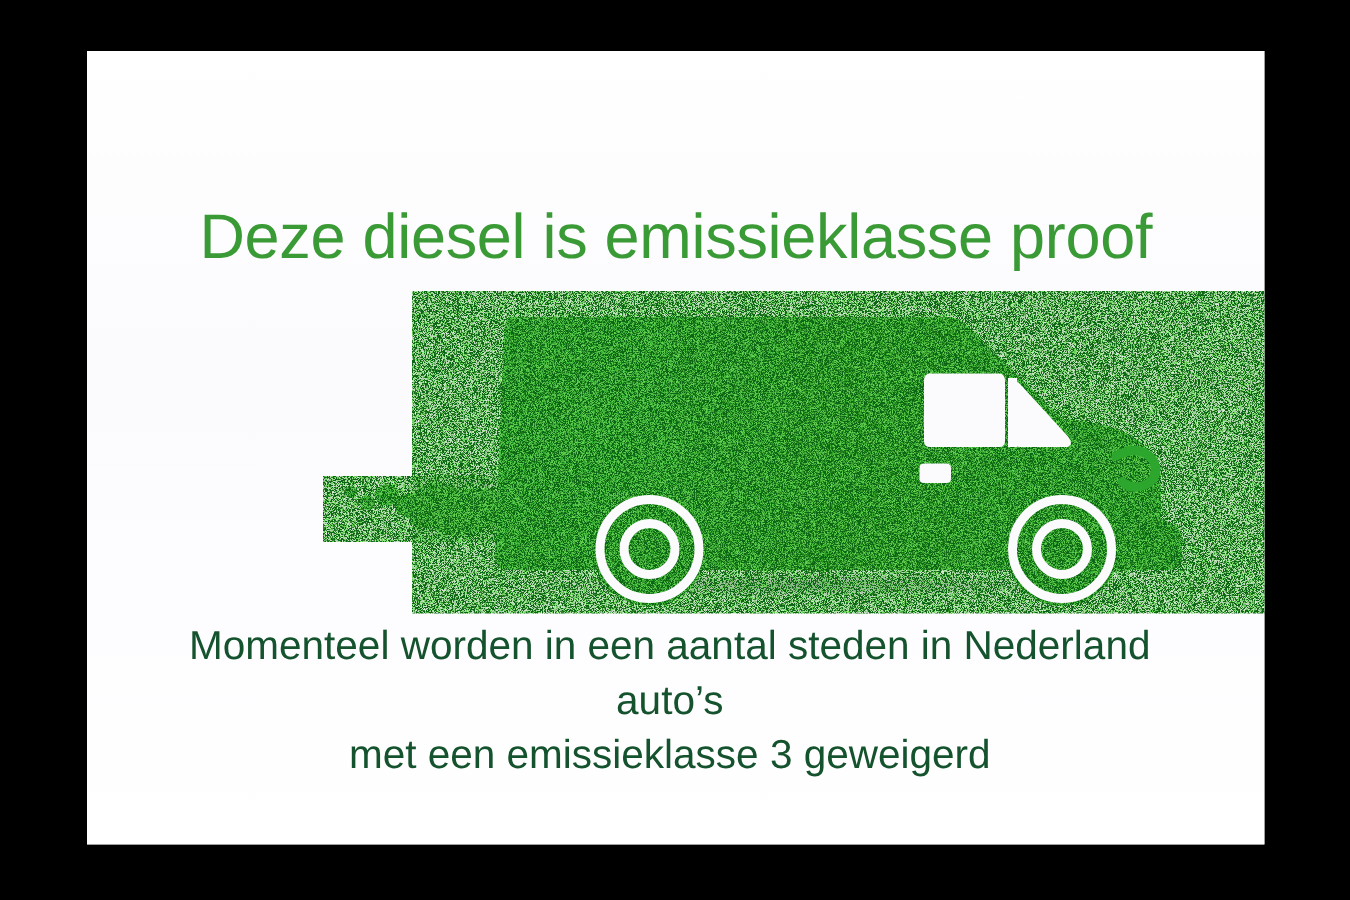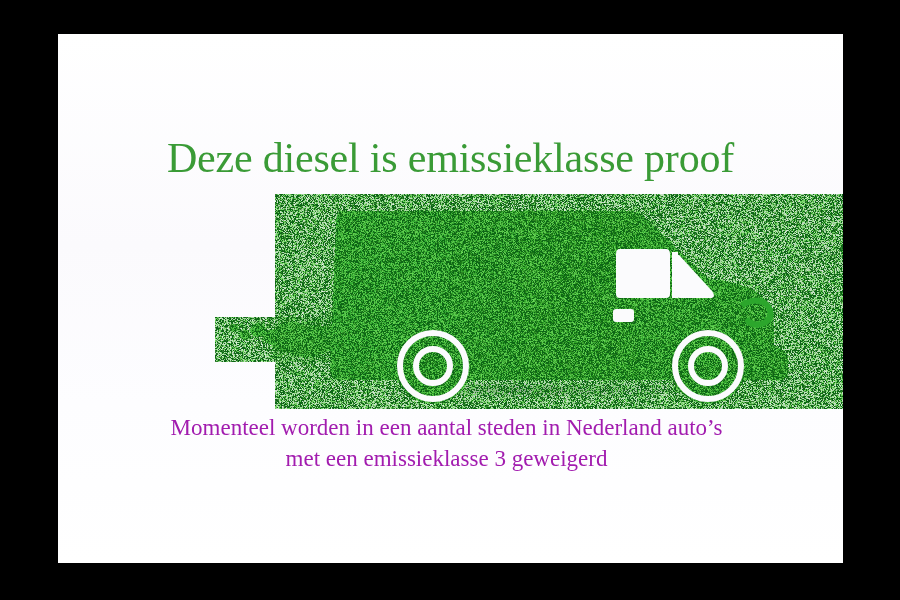--- a/index.html
+++ b/index.html
@@ -11,21 +11,20 @@
     height: 600px;
     overflow: hidden;
     font-family: "Liberation Sans", sans-serif;
   }
 
   #stage {
     position: relative;
     width: 900px;
     height: 435px;
     background: #000000;
-    font-family: Liberation Serif, serif;
   }
 
   
   #panel {
     position: absolute;
     left: 58px;
     top: 34px;
     width: 785px;
     height: 529px;
     background: #fdfcfe;
@@ -67,22 +66,22 @@
     z-index: 4;
   }
   #van-svg { display: block; width: 660px; height: 215px; }
 
   
   .para {
     position: absolute;
     left: 32px;
     right: 40px;
     text-align: center;
-    color: #a21caf;
-    font-size: 23px;
+    color: #14532d;
+    font-size: 27px;
     font-weight: 400;
     line-height: 1.36;
     z-index: 5;
   }
   .para-1 { top: 378px; }
   .para-2 { top: 453px; }
   .para .ln { display: block; }
 </style>
 </head>
 <body>

